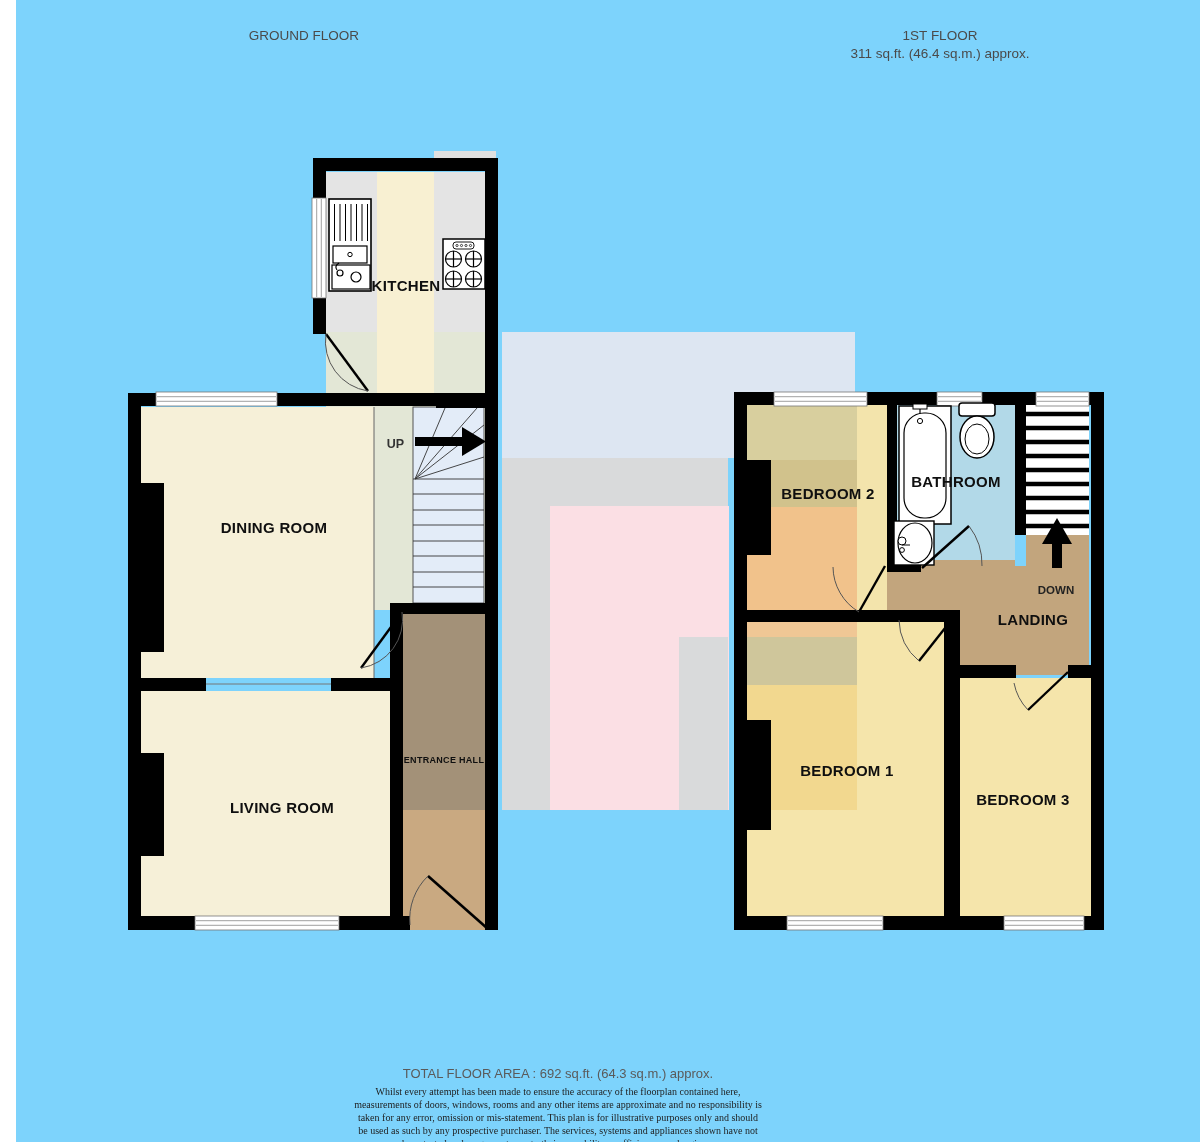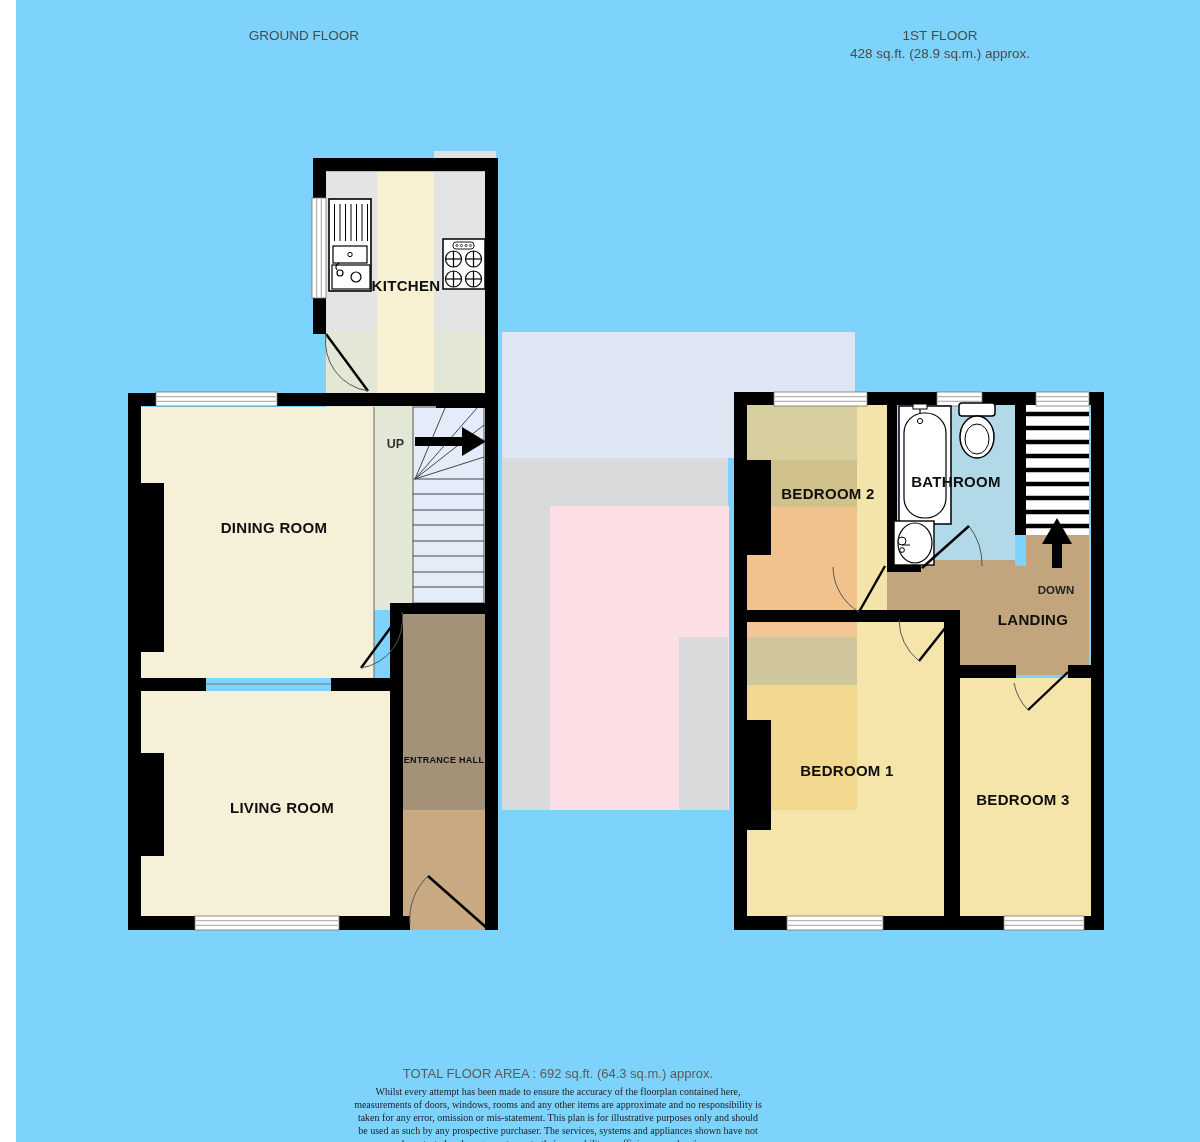--- a/index.html
+++ b/index.html
@@ -17,21 +17,21 @@
 </head>
 <body>
 
 <div id="stage">
 
   <div class="hdr" id="hdr-ground">
     <div>GROUND FLOOR</div>
   </div>
   <div class="hdr" id="hdr-first">
     <div>1ST FLOOR</div>
-    <div>428 sq.ft. (28.9 sq.m.) approx.</div>
+    <div>311 sq.ft. (46.4 sq.m.) approx.</div>
   </div>
 
   <svg id="plan-svg" width="1200" height="1142" viewBox="0 0 1200 1142">
 
     <g>
       <rect x="486" y="332" width="353" height="126" fill="#dde6f2"></rect>
       <rect x="486" y="458" width="226" height="352" fill="#d9dadb"></rect>
       <rect x="534" y="506" width="179" height="304" fill="#fbdfe4"></rect>
       <rect x="663" y="637" width="49" height="173" fill="#d9dadb"></rect>
     </g>

